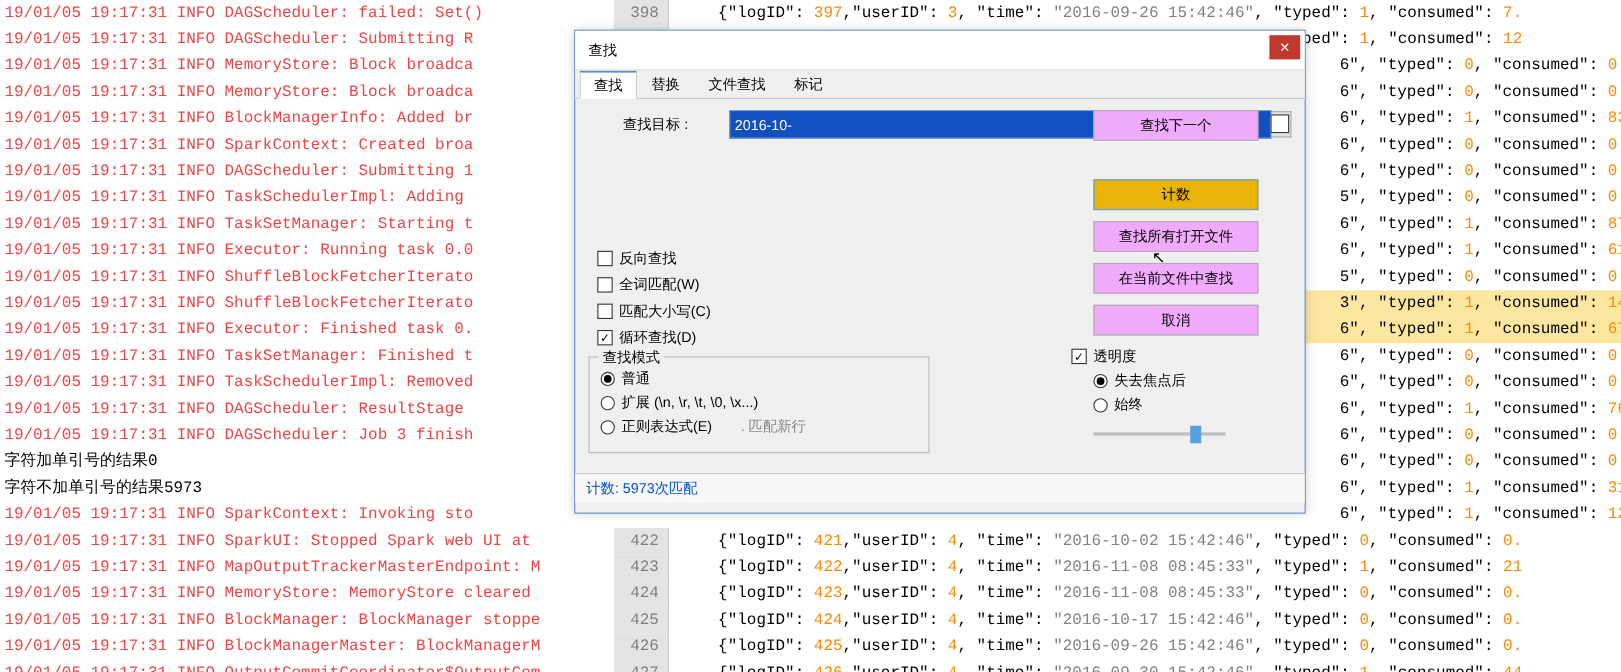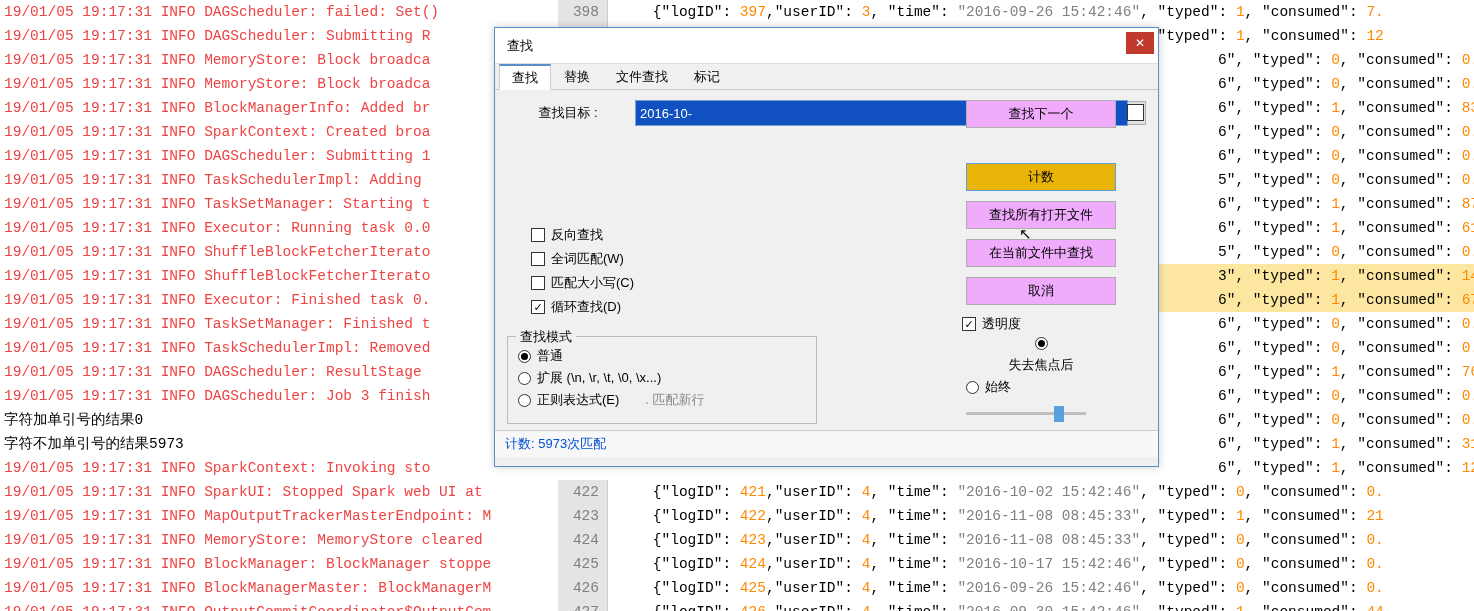--- a/index.html
+++ b/index.html
@@ -16,38 +16,38 @@
 .right-pane { flex:1; height:611px; overflow:hidden; }
 .gutter { display:inline-block; width:50px; background:#e4e4e4; color:#808080; text-align:right; padding-right:8px; border-right:1px solid #ccc; }
 .code-row { white-space:pre; font-size:14.5px; line-height:24px; height:24px; }
 .code-body { display:inline; padding-left:10px; color:#000; }
 .code-row.hl { background:#fde7a0; }
 .k { color:#000; }
 .n { color:#ff8800; }
 .s { color:#808080; }
 
 
-.dialog { position:absolute; left:494px; top:27px; width:665px; height:440px; background:#f0f0f0; border:1px solid #5a8ec7; box-shadow:0 0 8px rgba(0,0,0,0.2); font-family:"Microsoft YaHei","SimSun",sans-serif; font-size:13px; }
+.dialog { position:absolute; left:522px; top:27px; width:665px; height:440px; background:#f0f0f0; border:1px solid #5a8ec7; box-shadow:0 0 8px rgba(0,0,0,0.2); font-family:"Microsoft YaHei","SimSun",sans-serif; font-size:13px; }
 .titlebar { height:36px; background:#fff; border-bottom:1px solid #ddd; display:flex; align-items:center; padding-left:12px; position:relative; }
 .titlebar .close { position:absolute; right:4px; top:4px; width:28px; height:22px; background:#c0392b; color:#fff; display:flex; align-items:center; justify-content:center; font-size:12px; cursor:pointer; }
 .tabs { display:flex; height:26px; background:#f0f0f0; border-bottom:1px solid #ccc; padding-left:4px; gap:0; }
 .tab { padding:3px 12px; font-size:13px; border:1px solid transparent; cursor:pointer; }
 .tab.active { background:#fff; border:1px solid #ccc; border-bottom:1px solid #fff; border-top:2px solid #5a8ec7; margin-bottom:-1px; }
 .body { padding:10px 12px 4px 12px; position:relative; height:340px; }
 .search-row { display:flex; align-items:center; margin-bottom:8px; }
 .search-label { width:128px; text-align:center; padding-right:6px; }
 .search-input { flex:1; height:24px; border:1px solid #7a9fd4; background:#fff; padding:12px 4px; font-family:inherit; font-size:13px; color:#000; }
 .search-input::selection { background:#1050c0; color:#fff; }
 .combo-arrow { width:18px; height:24px; border:1px solid #adadad; border-left:none; background:#e1e1e1; display:flex; align-items:center; justify-content:center; font-size:8px; cursor:pointer; }
 .btn-col { position:absolute; right:42px; top:10px; width:150px; display:flex; flex-direction:column; gap:10px; }
 .btn { height:28px; border:1px solid #adadad; background:#f0abfc; font-size:13px; cursor:pointer; font-family:inherit; }
 .btn.hl { background:#eab308; border:1px solid #5a9fe0;margin-top:25px; }
 .check-sq { position:absolute; right:14px; top:14px; width:17px; height:17px; border:1px solid #333; background:#fff; cursor:pointer; }
 .options { margin-top:100px; display:flex; flex-direction:column; gap:6px; padding-left:8px; }
-.chk { display:flex; align-items:center; gap:6px; cursor:pointer;margin-left:16px; }
+.chk { display:flex; align-items:center; gap:6px; cursor:pointer; }
 .chk .box { width:14px; height:14px; border:1px solid #333; background:#fff; display:flex; align-items:center; justify-content:center; font-size:11px; color:#000; }
 .fieldset { border:1px solid #bbb; padding:6px 10px 10px 10px; margin-top:8px; width:310px; position:relative; }
 .fieldset .legend { position:absolute; top:-9px; left:8px; background:#f0f0f0; padding:0 4px; font-size:13px; }
 .radio-row { display:flex; align-items:center; gap:6px; margin:4px 0; cursor:pointer; }
 .radio { width:13px; height:13px; border-radius:50%; border:1px solid #333; background:#fff; display:flex; align-items:center; justify-content:center; }
 .radio.on::after { content:""; width:7px; height:7px; border-radius:50%; background:#000; }
 .trans-box { position:absolute; right:42px; top:225px; width:170px; }
 .trans-box .slider { width:120px; height:18px; position:relative; margin-left:20px; margin-top:8px; }
 .trans-box .track { position:absolute; top:8px; left:0; right:0; height:3px; background:#c0c0c0; }
 .trans-box .thumb { position:absolute; top:2px; left:88px; width:10px; height:16px; background:#5a9fe0; cursor:pointer; }
@@ -130,21 +130,21 @@
       <label class="chk">
           <span class="box"></span>
           <span>匹配大小写(C)</span>
         </label>
       <label class="chk">
           <span class="box">✓</span>
           <span>循环查找(D)</span>
         </label>
     </div>
 
-    <div style="display:flex; gap:10px; align-items:center;margin-top:12px;">
+    <div style="display:flex; gap:10px; align-items:center;">
       <div class="fieldset">
         <div class="legend">查找模式</div>
         <div class="radio-row">
             <span class="radio on"></span>
             <span>普通</span>
           </div>
         <div class="radio-row">
             <span class="radio"></span>
             <span>扩展 (\n, \r, \t, \0, \x...)</span>
           </div>
@@ -154,21 +154,21 @@
             <span style="margin-left:20px;color:#888;">. 匹配新行</span>
           </div>
       </div>
     </div>
 
     <div class="trans-box">
       <label class="chk">
           <span class="box">✓</span>
           <span>透明度</span>
         </label>
-      <div class="radio-row" style="margin-left:20px;flex-direction:column;">
+      <div class="radio-row" style="margin-left:20px;">
           <span class="radio on"></span>
           <span>失去焦点后</span>
         </div>
       <div class="radio-row" style="margin-left:20px;">
           <span class="radio"></span>
           <span>始终</span>
         </div>
       <div class="slider">
           <div class="track"></div>
           <div class="thumb"></div>

